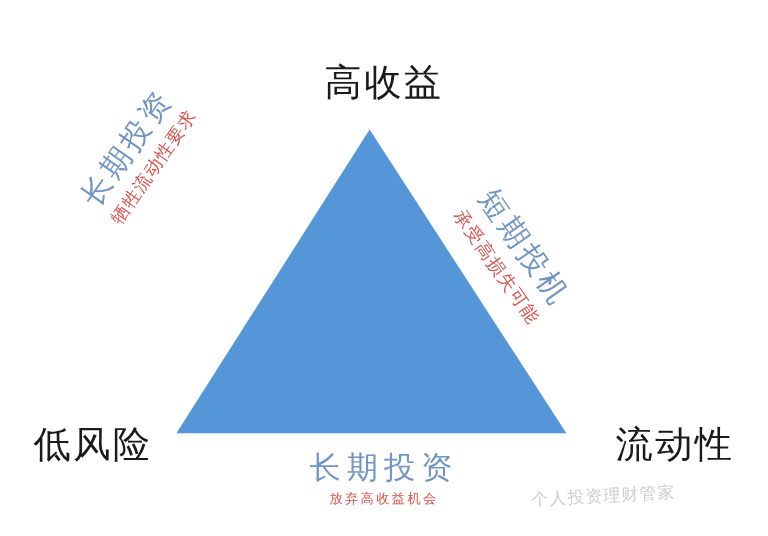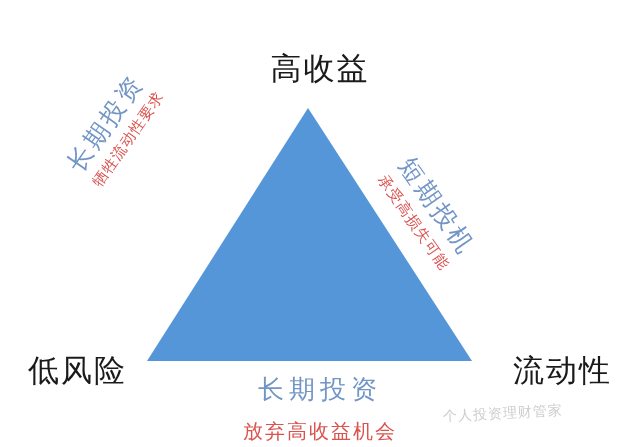--- a/index.html
+++ b/index.html
@@ -97,23 +97,23 @@
     left: 0;
     right: 0;
     top: 372px;
     text-align: center;
   }
   #side-bottom .side-primary {
     font-size: 26px;
     letter-spacing: 5px;
   }
   #side-bottom .side-secondary {
-    font-size: 20px;
+    font-size: 11px;
     letter-spacing: 2px;
-    margin-top: 11px;
+    margin-top: 1px;
   }
 
   
   #watermark-back {
     position: absolute;
     left: 443px;
     top: 408px;
     color: #cdcdcd;
     font-size: 14px;
     letter-spacing: 1px;

